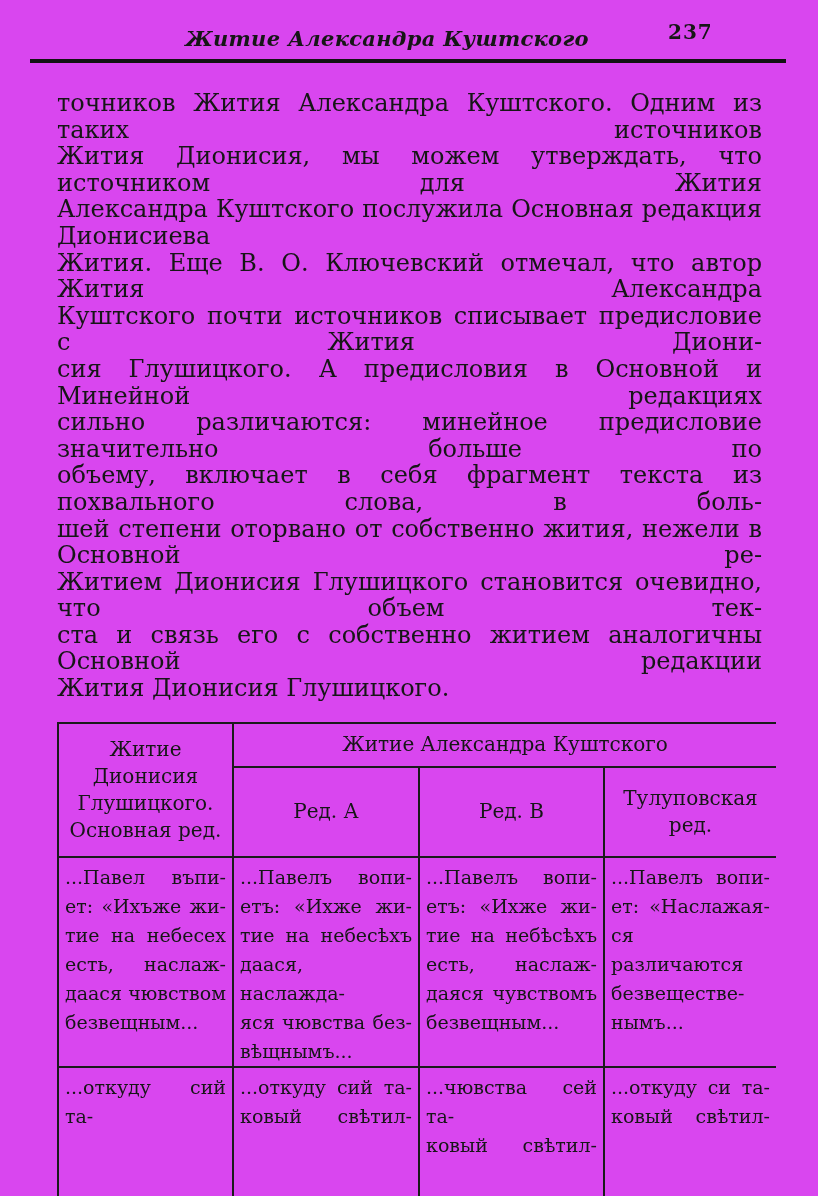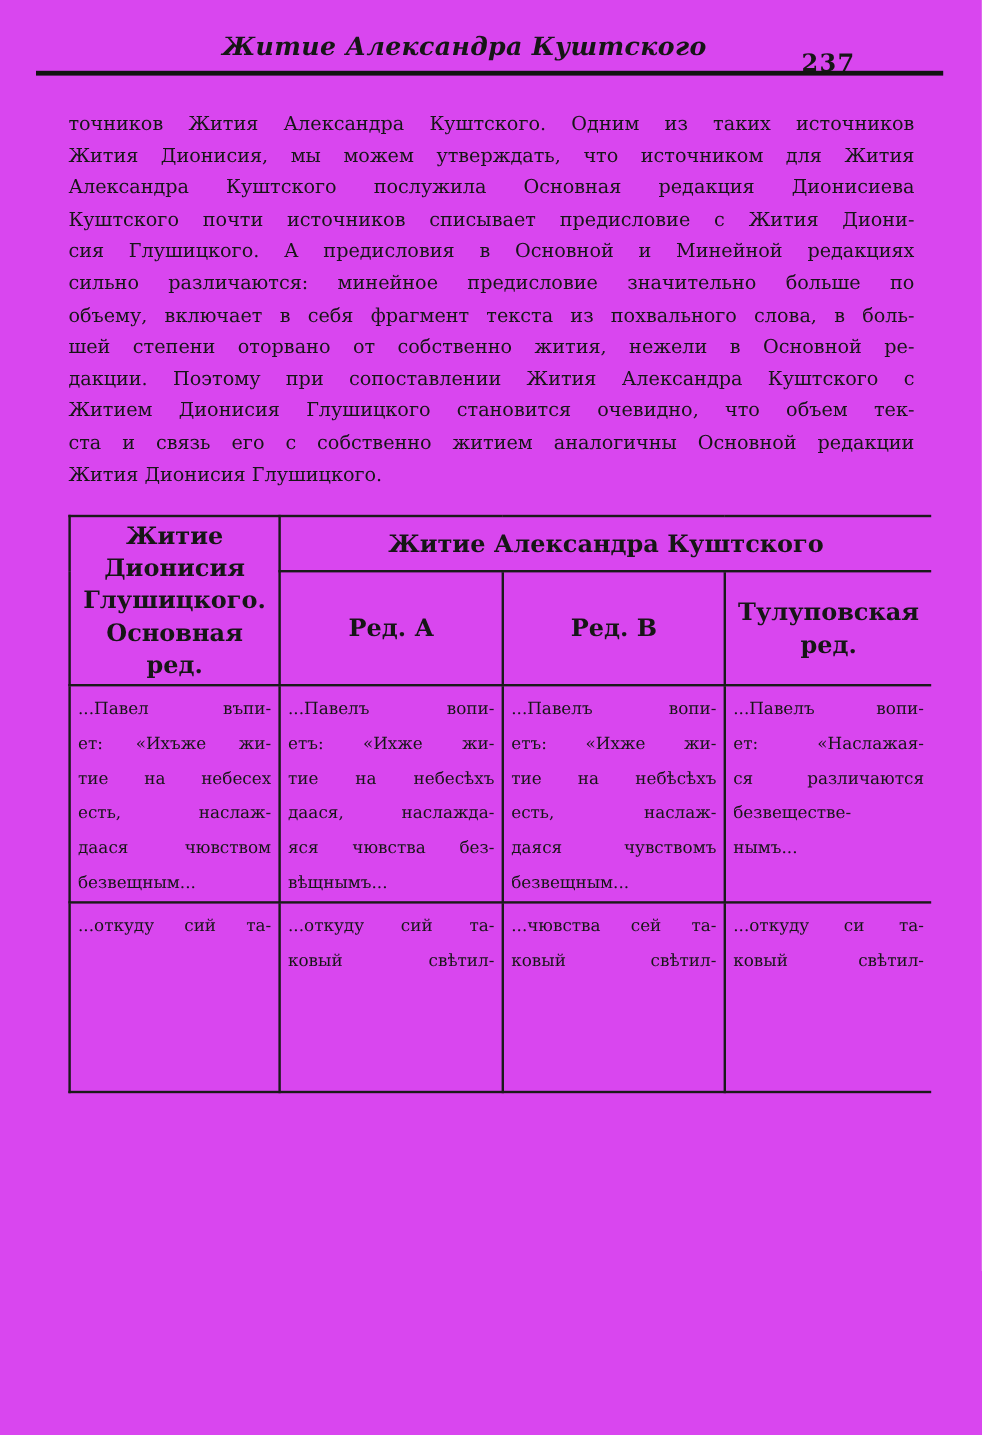--- a/index.html
+++ b/index.html
@@ -24,90 +24,90 @@
     display: block;
     text-align: center;
     padding-right: 44px;
     font-style: italic;
     font-weight: 700;
     font-size: 21px;
     letter-spacing: 0.3px;
   }
   .page-num {
     position: absolute;
-    top: 40px;
+    top: 20px;
     left: 668px;
     font-weight: 700;
     font-size: 20px;
     letter-spacing: 1px;
   }
   .head-rule {
     margin: 7px 32px 0 30px;
     height: 4px;
     background: #121212;
   }
   
   .intro {
     margin: 27px 56px 0 57px;
-    font-size: 16px;
+    font-size: 24px;
     line-height: 26.6px;
   }
   .line { text-align: justify; text-align-last: justify; }
   .line.last { text-align-last: left; }
   
   table.cmp {
     margin: 20px 0 0 57px;
     border-collapse: collapse;
     table-layout: fixed;
     width: 718px;
   }
   table.cmp td {
     border: 2px solid #1a1a1a;
     box-sizing: border-box;
     overflow: hidden;
   }
   table.cmp td.noR { border-right: none; }
   td.hcell {
-    font-weight: 700;
+    font-weight: 400;
     font-size: 20px;
     text-align: center;
     vertical-align: middle;
     white-space: pre-line;
     line-height: 27px;
     padding: 2px 4px;
   }
   td.cell {
     vertical-align: top;
     padding: 5px 6px 0 6px;
-    font-size: 14px;
+    font-size: 19px;
     line-height: 29px;
     margin-left: 40px;
   }
 </style>
 </head>
 <body>
 
 <div class="page">
 
   <div class="running-head">
     <span class="head-title">Житие Александра Куштского</span>
     <span class="page-num">237</span>
   </div>
   <div class="head-rule"></div>
 
   <div class="intro">
       <div class="line">точников Жития Александра Куштского. Одним из таких источников</div>
       <div class="line">Жития Дионисия, мы можем утверждать, что источником для Жития</div>
       <div class="line">Александра Куштского послужила Основная редакция Дионисиева</div>
+      <div class="line">Жития. Еще В. О. Ключевский отмечал, что автор Жития Александра</div>
       <div class="line">Куштского почти источников списывает предисловие с Жития Диони-</div>
       <div class="line">сия Глушицкого. А предисловия в Основной и Минейной редакциях</div>
       <div class="line">сильно различаются: минейное предисловие значительно больше по</div>
       <div class="line">объему, включает в себя фрагмент текста из похвального слова, в боль-</div>
       <div class="line">шей степени оторвано от собственно жития, нежели в Основной ре-</div>
-      <div class="line">дакции. Поэтому при сопоставлении Жития Александра Куштского с</div>
       <div class="line">Житием Дионисия Глушицкого становится очевидно, что объем тек-</div>
       <div class="line">ста и связь его с собственно житием аналогичны Основной редакции</div>
       <div class="line last">Жития Дионисия Глушицкого.</div>
     </div>
 
   <table class="cmp">
     <colgroup>
       <col style="width:175px">
         <col style="width:186px">
         <col style="width:185px">

